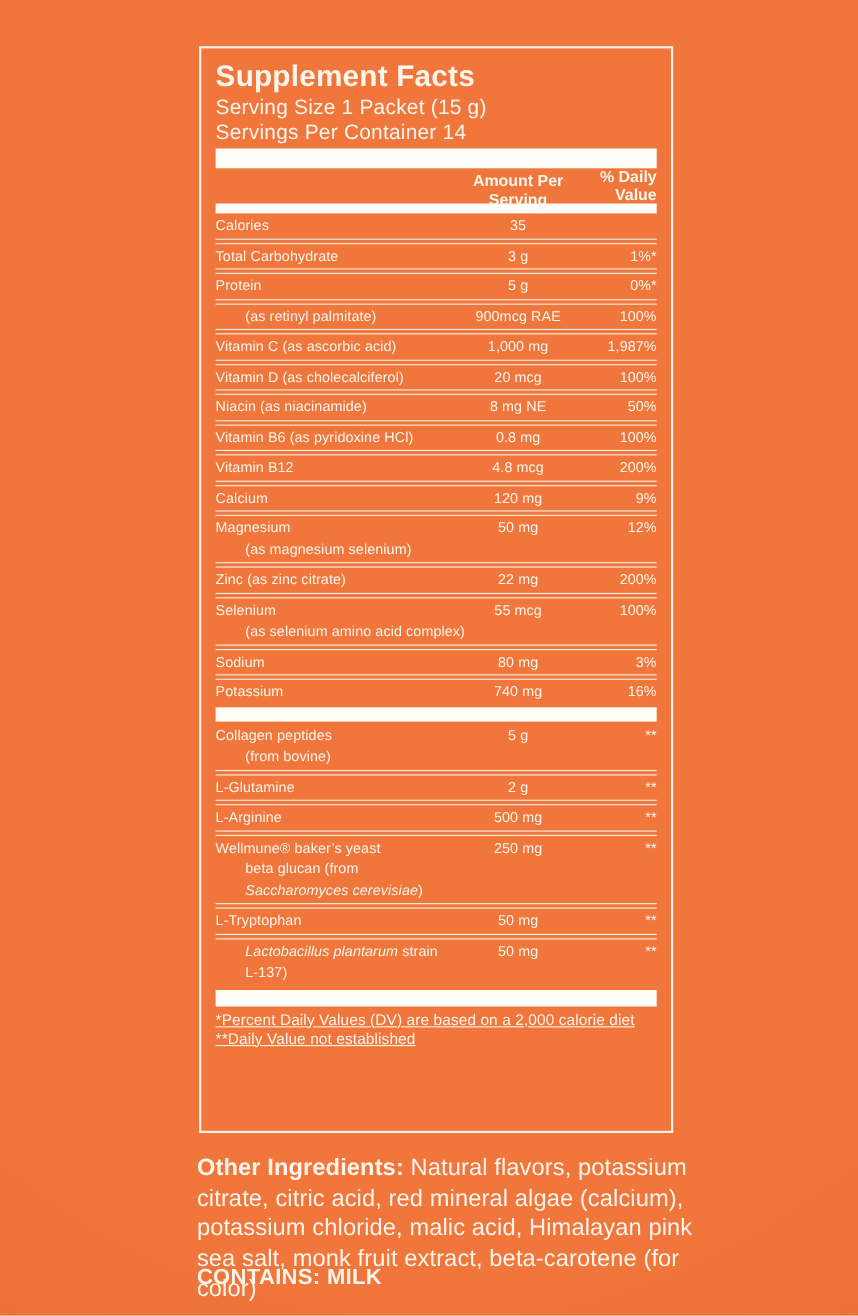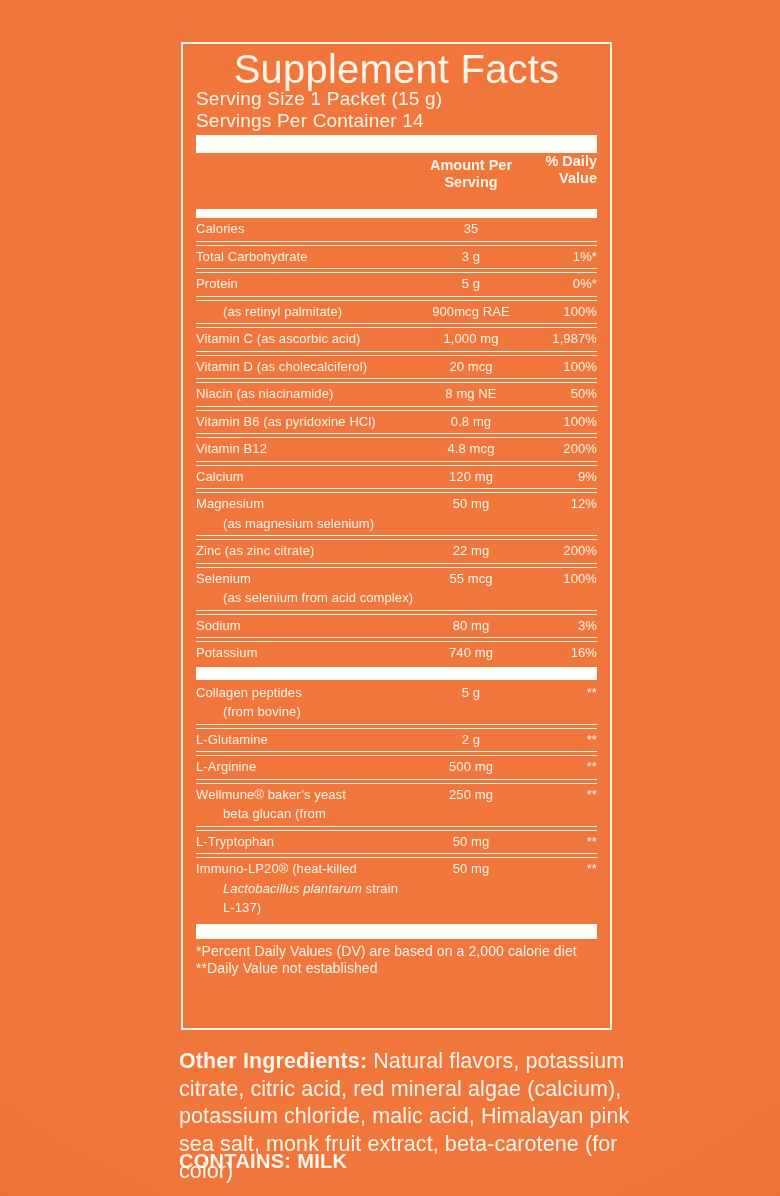--- a/index.html
+++ b/index.html
@@ -8,38 +8,38 @@
     background: radial-gradient(140% 100% at 50% 42%, #F1763C 55%, #E0662F 100%);
     font-family: "Liberation Sans", "DejaVu Sans", sans-serif;
     color: #FBF5EC;
     -webkit-font-smoothing: antialiased;
   }
   .panel {
     position: absolute; left: 181px; top: 42px; width: 431px; height: 988px;
     border: 2.5px solid #F8F2E7; box-sizing: border-box;
     padding: 6px 13px 0; overflow: hidden;
   }
-  .title { font-size: 40px; font-weight: normal; line-height: 38px; letter-spacing: 0.2px; text-align: center; }
+  .title { font-size: 27px; font-weight: bold; line-height: 38px; letter-spacing: 0.2px; }
   .serving { font-size: 19px; line-height: 21.5px; letter-spacing: 0.2px; }
   .bar { background: #FFFDF8; }
   .b1 { height: 18px; margin-top: 4px; }
   .b2 { height: 9px; }
   .b3 { height: 13px; margin: 2px 0; }
   .b4 { height: 15px; margin-top: 4px; }
-  .colhead { position: relative; height: 56px; font-weight: bold; font-size: 14.5px; line-height: 17px; }
+  .colhead { position: relative; height: 32px; font-weight: bold; font-size: 14.5px; line-height: 17px; }
   .colhead .amt-h { position: absolute; left: 195px; top: 4px; width: 160px; text-align: center; }
   .colhead .dv-h  { position: absolute; right: 0; top: 0; text-align: right; }
   .row { position: relative; padding: 1px 0 2px; font-size: 13px; line-height: 19.5px; letter-spacing: 0.1px; }
   .row .name { display: block; white-space: nowrap; }
   .row .sub  { display: block; padding-left: 27px; white-space: nowrap; }
   .row .amt  { position: absolute; left: 195px; top: 1px; width: 160px; text-align: center; }
   .row .dv   { position: absolute; right: 0; top: 1px; text-align: right; }
   .sep { height: 5px; box-sizing: border-box;
          border-top: 1.5px solid #F8F2E7; border-bottom: 1.5px solid #F8F2E7; }
-  .footnotes { margin-top: 4px; font-size: 14px; line-height: 17px; letter-spacing: 0.1px; }
+  .footnotes { margin-top: 4px; font-size: 14px; line-height: 17px; letter-spacing: 0.1px; text-decoration: underline; }
   .other { position: absolute; left: 179px; top: 1048px; width: 462px;
            font-size: 21.5px; line-height: 27.5px; letter-spacing: 0.1px; }
   .oi-label { font-weight: bold; }
   .contains { position: absolute; left: 179px; top: 1150px;
               font-size: 20px; font-weight: bold; letter-spacing: 0.3px; }
 </style>
 </head>
 <body>
 
 <div class="panel">
@@ -131,21 +131,21 @@
       </div>
       <div class="sep"></div>
       <div class="row">
         <span class="name">Zinc (as zinc citrate)</span>
         <span class="amt">22 mg</span>
         <span class="dv">200%</span>
       </div>
       <div class="sep"></div>
       <div class="row">
         <span class="name">Selenium</span>
-        <span class="sub">(as selenium from acid complex)</span>
+        <span class="sub">(as selenium amino acid complex)</span>
         <span class="amt">55 mcg</span>
         <span class="dv">100%</span>
       </div>
       <div class="sep"></div>
       <div class="row">
         <span class="name">Sodium</span>
         <span class="amt">80 mg</span>
         <span class="dv">3%</span>
       </div>
       <div class="sep"></div>
@@ -170,32 +170,32 @@
       <div class="sep"></div>
       <div class="row">
         <span class="name">L-Arginine</span>
         <span class="amt">500 mg</span>
         <span class="dv">**</span>
       </div>
       <div class="sep"></div>
       <div class="row">
         <span class="name">Wellmune® baker’s yeast</span>
         <span class="sub">beta glucan (from</span>
+        <span class="sub"><i>Saccharomyces cerevisiae</i>)</span>
         <span class="amt">250 mg</span>
         <span class="dv">**</span>
       </div>
       <div class="sep"></div>
       <div class="row">
         <span class="name">L-Tryptophan</span>
         <span class="amt">50 mg</span>
         <span class="dv">**</span>
       </div>
       <div class="sep"></div>
       <div class="row">
-        <span class="name">Immuno-LP20® (heat-killed</span>
         <span class="sub"><i>Lactobacillus plantarum</i> strain</span>
         <span class="sub">L-137)</span>
         <span class="amt">50 mg</span>
         <span class="dv">**</span>
       </div>
     </div>
 
   <div class="bar b4"></div>
 
   <div class="footnotes">

